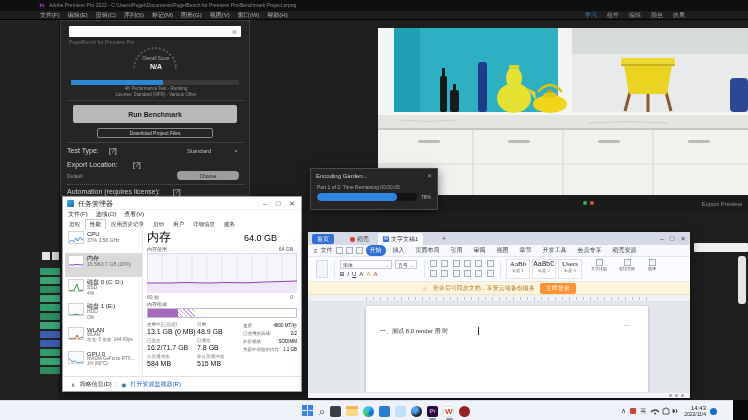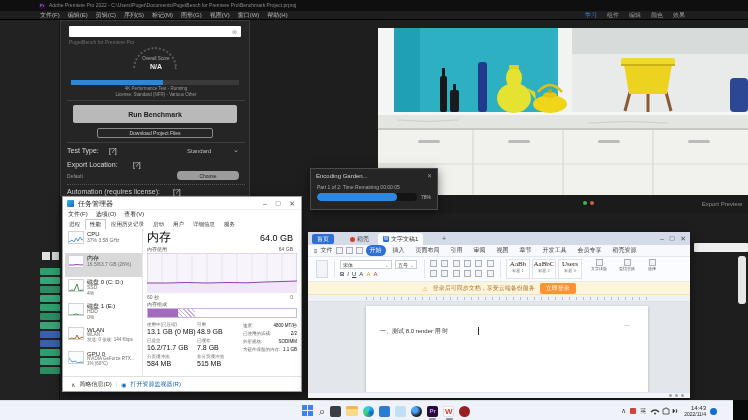--- a/index.html
+++ b/index.html
@@ -257,21 +257,21 @@
           </svg>
         <div style="line-height:1.05;">
             <div style="font-size:6px;color:#1a1a1a;">GPU 0</div>
             <div style="font-size:4.5px;color:#6b6b6b;">NVIDIA GeForce RTX...</div>
             <div style="font-size:4.5px;color:#6b6b6b;">1% (60°C)</div>
           </div>
       </div>
     </div>
 
     <span class="tx" style="left:84px;top:34px;font-size:12px;color:#000;">内存</span>
-    <span class="tx" style="right:8px;top:37px;font-size:9px;color:#000;">64.0 GB</span>
+    <span class="tx" style="right:24px;top:37px;font-size:9px;color:#000;">64.0 GB</span>
     <span class="tx" style="left:84px;top:50px;font-size:5px;color:#555;">内存使用</span>
     <span class="tx" style="right:8px;top:50px;font-size:5px;color:#555;">64 GB</span>
     <svg class="a" style="left:84px;top:56px;" width="150" height="40" viewBox="0 0 150 40">
       <rect x="0" y="0" width="150" height="40" fill="#f8f4fc" stroke="#c9b6e4"></rect>
       <g stroke="#e9e0f3">
           <line x1="15" y1="0" x2="15" y2="40"></line>
           <line x1="30" y1="0" x2="30" y2="40"></line>
           <line x1="45" y1="0" x2="45" y2="40"></line>
           <line x1="60" y1="0" x2="60" y2="40"></line>
           <line x1="75" y1="0" x2="75" y2="40"></line>
@@ -414,21 +414,21 @@
         <span class="glyphbox"></span>
         <span class="glyphbox"></span>
       </div>
       <div class="a sep-v" style="left:192px;top:3px;"></div>
       <div class="a fx" style="left:198px;top:2px;gap:2px;">
         <div class="stylecell">
             <div style="font-size:7px;font-family:'Liberation Serif',serif;color:#222;">AaBb</div>
             <div style="font-size:4px;color:#777;">标题 1</div>
           </div>
         <div class="stylecell">
-            <div style="font-size:7px;font-family:Liberation Serif, serif;color:#222;">AaBbC</div>
+            <div style="font-size:7px;font-family:Liberation Mono, monospace;color:#222;">AaBbC</div>
             <div style="font-size:4px;color:#777;">标题 2</div>
           </div>
         <div class="stylecell">
             <div style="font-size:7px;font-family:'Liberation Serif',serif;color:#222;">Users</div>
             <div style="font-size:4px;color:#777;">标题 3</div>
           </div>
       </div>
       <div class="a fx" style="left:280px;top:2px;gap:6px;">
         <div style="width:22px;text-align:center;">
             <div class="glyphbox" style="margin:0 auto;"></div>

